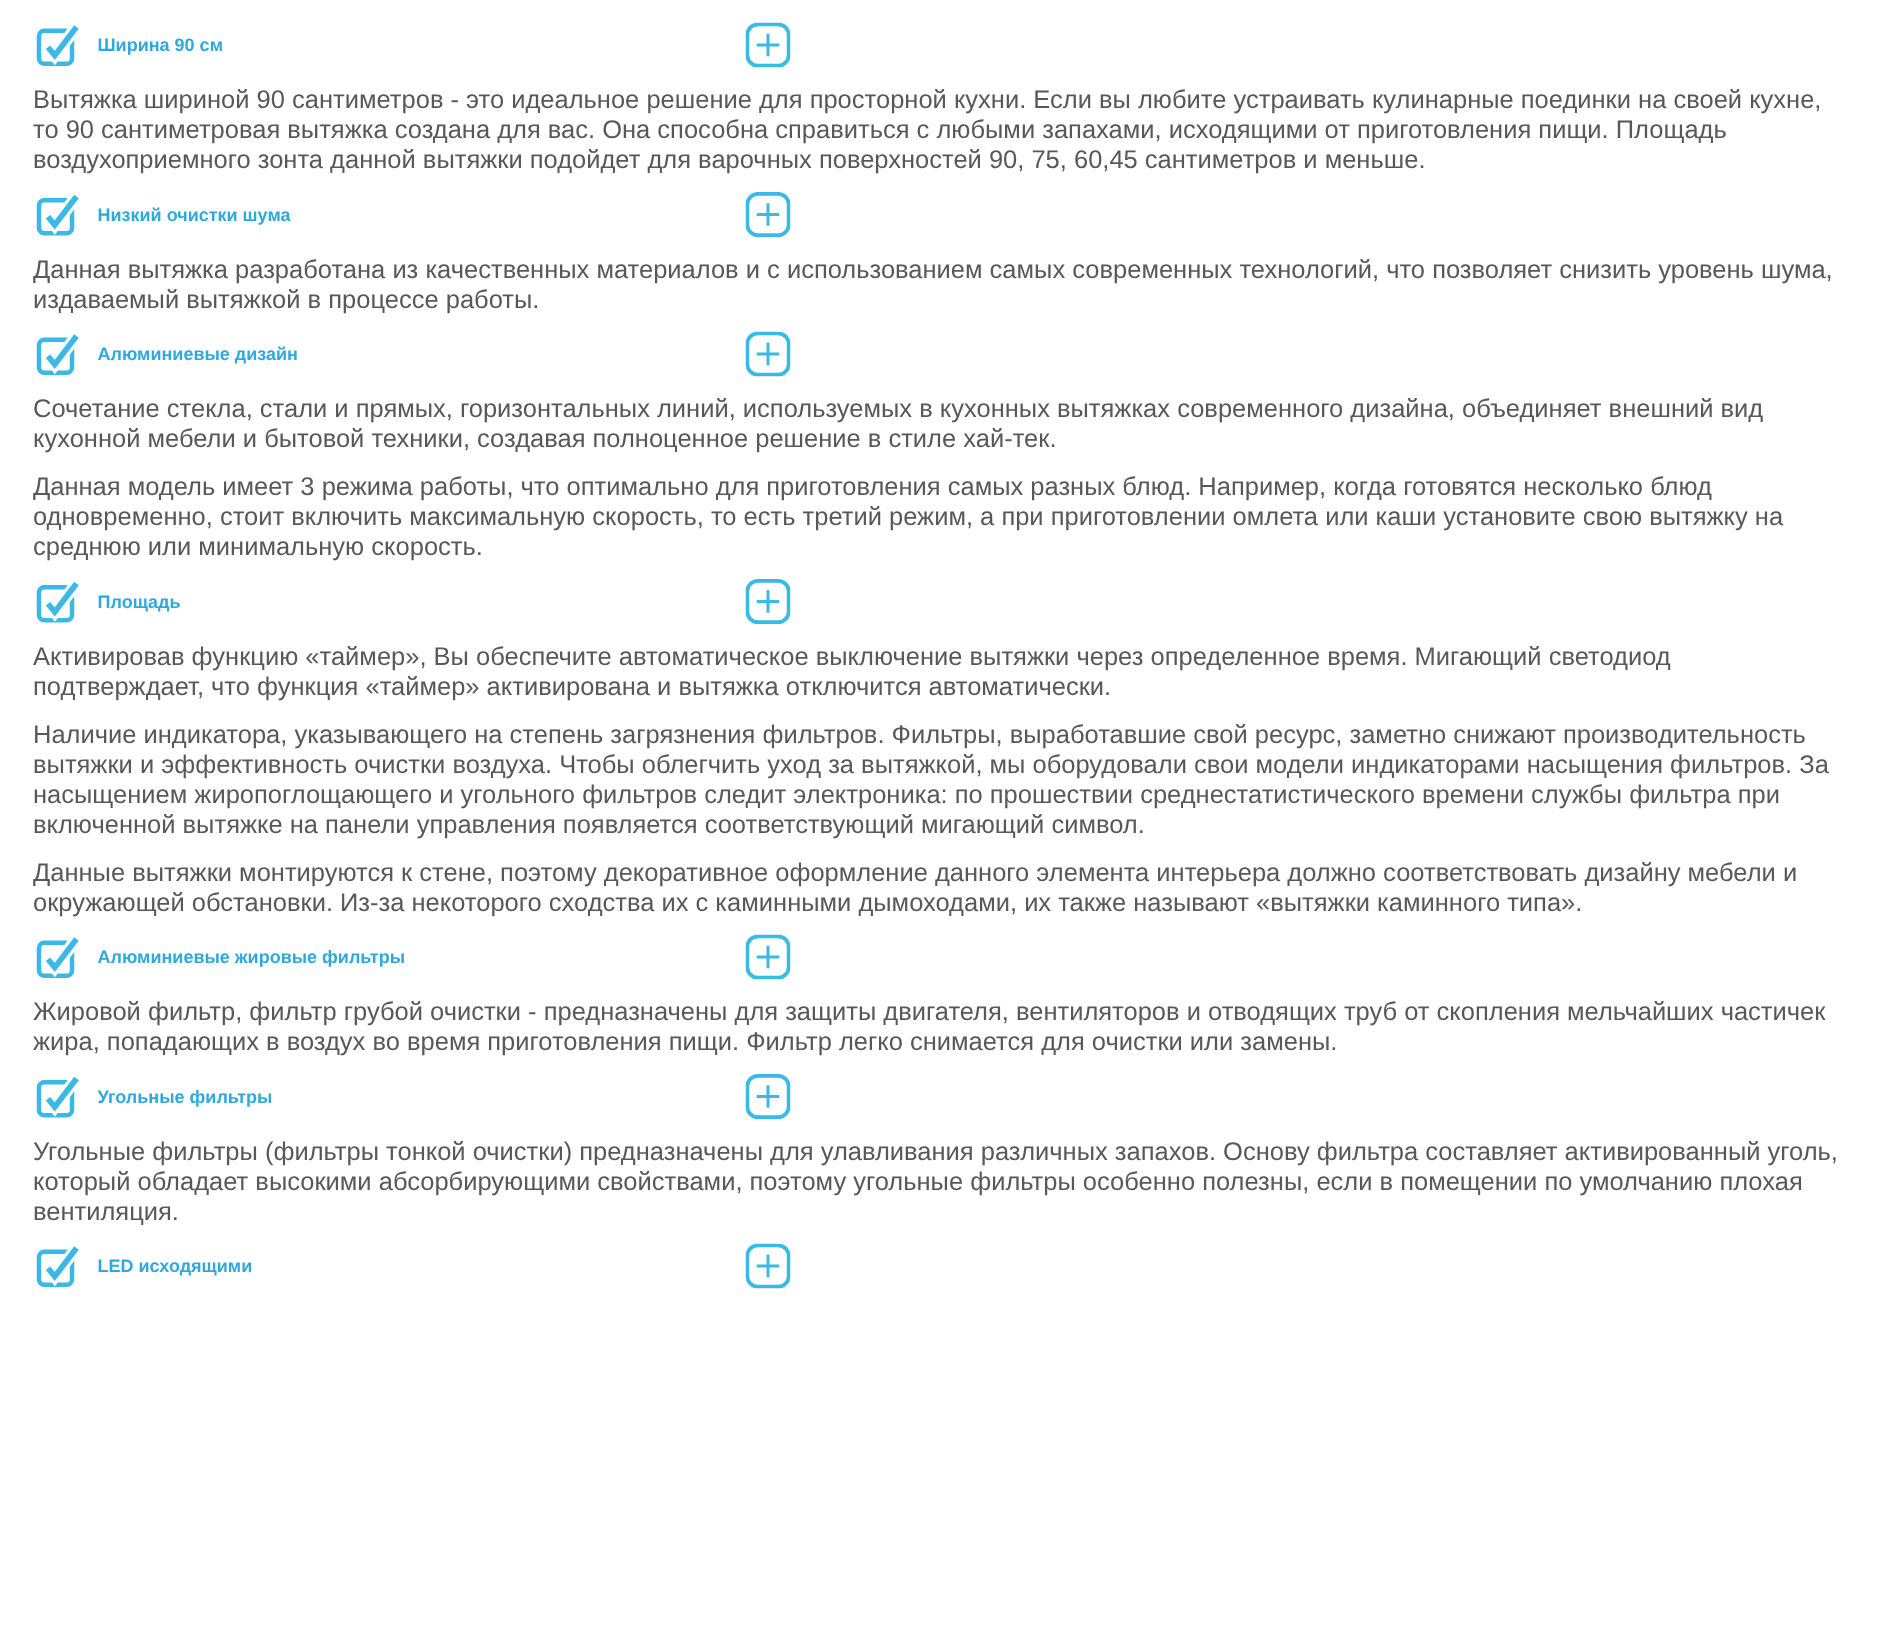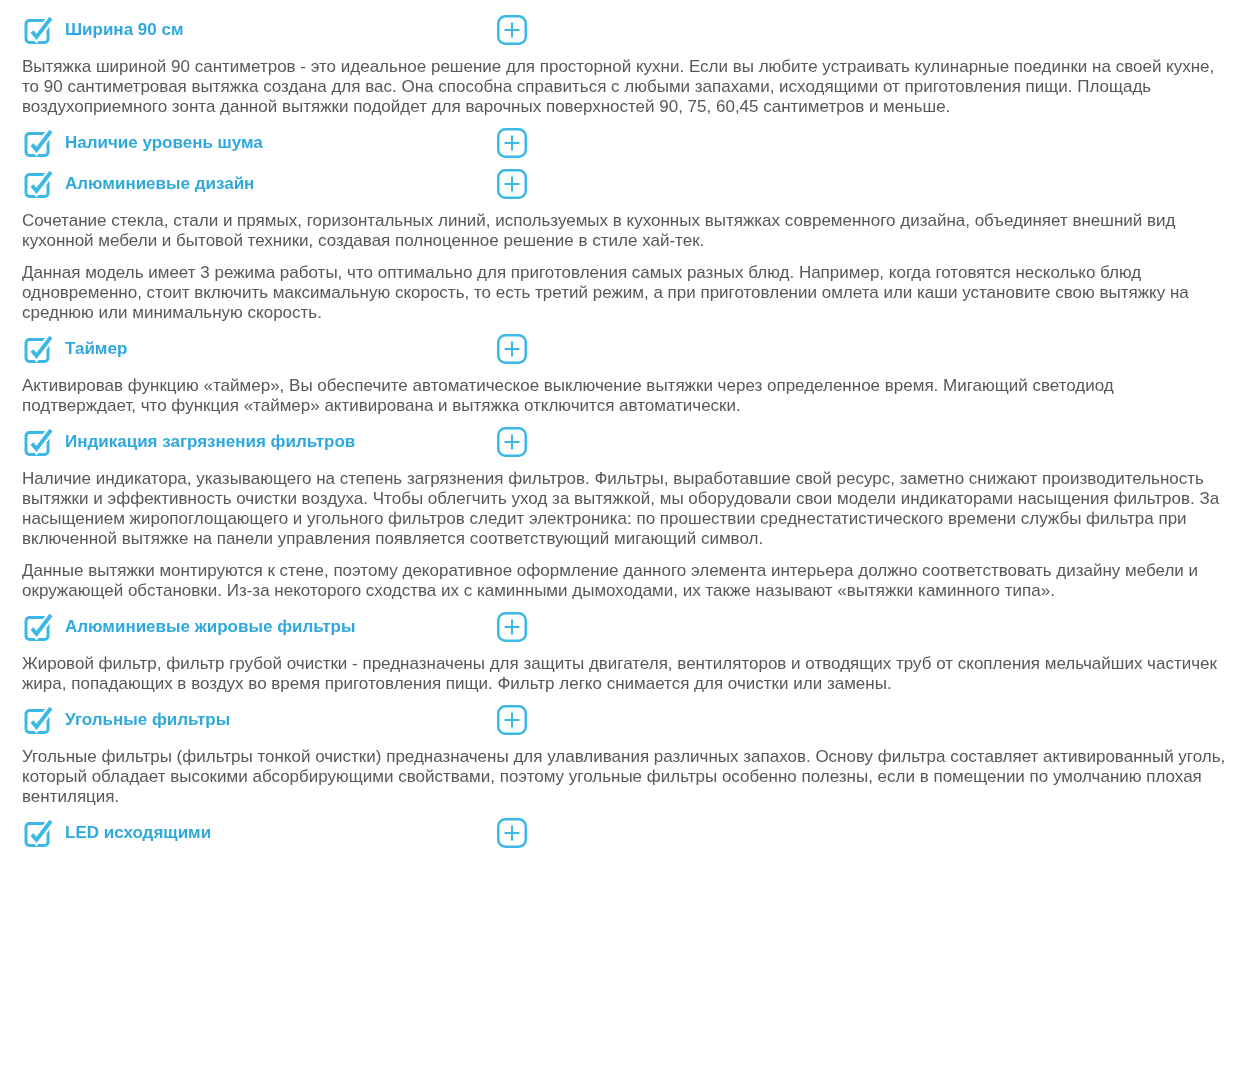--- a/index.html
+++ b/index.html
@@ -35,21 +35,21 @@
     display: inline-block;
     width: 30px;
     height: 30px;
     margin-left: 2px;
     color: var(--accent-icon);
     flex: 0 0 auto;
   }
   .check-icon svg { display: block; }
   .feature-title {
     margin: 0 0 0 11px;
-    font-size: 17px;
+    font-size: 12px;
     line-height: 30px;
     font-weight: bold;
     color: var(--accent-heading);
     white-space: nowrap;
   }
   .expand-btn {
     position: absolute;
     left: 475px;
     top: 0;
     width: 30px;
@@ -97,29 +97,30 @@
 
   <section class="feature">
     <div class="feature-header">
       <span class="check-icon">
         <svg width="30" height="30" viewBox="0 0 30 30" fill="none" xmlns="http://www.w3.org/2000/svg">
           <rect x="2" y="5.5" width="22" height="22" rx="3.5" stroke="currentColor" stroke-width="3"></rect>
           <polyline points="8,16.5 12.5,22 27,3" stroke="#ffffff" stroke-width="8" fill="none"></polyline>
           <polyline points="8,16.5 12.5,22 27,3" stroke="currentColor" stroke-width="3.8" fill="none"></polyline>
         </svg>
       </span>
-      <h3 class="feature-title">Наличие уровень шума</h3>
-      <button class="expand-btn" type="button">
-        <svg width="30" height="30" viewBox="0 0 30 30" fill="none" xmlns="http://www.w3.org/2000/svg">
-          <rect x="1.25" y="1.25" width="27.5" height="27.5" rx="7" stroke="currentColor" stroke-width="2.5"></rect>
-          <line x1="15" y1="7.5" x2="15" y2="22.5" stroke="currentColor" stroke-width="2"></line>
-          <line x1="7.5" y1="15" x2="22.5" y2="15" stroke="currentColor" stroke-width="2"></line>
-        </svg>
-      </button>
-    </div>
+      <h3 class="feature-title">Низкий очистки шума</h3>
+      <button class="expand-btn" type="button">
+        <svg width="30" height="30" viewBox="0 0 30 30" fill="none" xmlns="http://www.w3.org/2000/svg">
+          <rect x="1.25" y="1.25" width="27.5" height="27.5" rx="7" stroke="currentColor" stroke-width="2.5"></rect>
+          <line x1="15" y1="7.5" x2="15" y2="22.5" stroke="currentColor" stroke-width="2"></line>
+          <line x1="7.5" y1="15" x2="22.5" y2="15" stroke="currentColor" stroke-width="2"></line>
+        </svg>
+      </button>
+    </div>
+    <p class="feature-desc">Данная вытяжка разработана из качественных материалов и с использованием самых современных технологий, что позволяет снизить уровень шума, издаваемый вытяжкой в процессе работы.</p>
   </section>
 
   <section class="feature">
     <div class="feature-header">
       <span class="check-icon">
         <svg width="30" height="30" viewBox="0 0 30 30" fill="none" xmlns="http://www.w3.org/2000/svg">
           <rect x="2" y="5.5" width="22" height="22" rx="3.5" stroke="currentColor" stroke-width="3"></rect>
           <polyline points="8,16.5 12.5,22 27,3" stroke="#ffffff" stroke-width="8" fill="none"></polyline>
           <polyline points="8,16.5 12.5,22 27,3" stroke="currentColor" stroke-width="3.8" fill="none"></polyline>
         </svg>
@@ -142,50 +143,33 @@
 
   <section class="feature">
     <div class="feature-header">
       <span class="check-icon">
         <svg width="30" height="30" viewBox="0 0 30 30" fill="none" xmlns="http://www.w3.org/2000/svg">
           <rect x="2" y="5.5" width="22" height="22" rx="3.5" stroke="currentColor" stroke-width="3"></rect>
           <polyline points="8,16.5 12.5,22 27,3" stroke="#ffffff" stroke-width="8" fill="none"></polyline>
           <polyline points="8,16.5 12.5,22 27,3" stroke="currentColor" stroke-width="3.8" fill="none"></polyline>
         </svg>
       </span>
-      <h3 class="feature-title">Таймер</h3>
+      <h3 class="feature-title">Площадь</h3>
       <button class="expand-btn" type="button">
         <svg width="30" height="30" viewBox="0 0 30 30" fill="none" xmlns="http://www.w3.org/2000/svg">
           <rect x="1.25" y="1.25" width="27.5" height="27.5" rx="7" stroke="currentColor" stroke-width="2.5"></rect>
           <line x1="15" y1="7.5" x2="15" y2="22.5" stroke="currentColor" stroke-width="2"></line>
           <line x1="7.5" y1="15" x2="22.5" y2="15" stroke="currentColor" stroke-width="2"></line>
         </svg>
       </button>
     </div>
     <p class="feature-desc">Активировав функцию «таймер», Вы обеспечите автоматическое выключение вытяжки через определенное время. Мигающий светодиод подтверждает, что функция «таймер» активирована и вытяжка отключится автоматически.</p>
   </section>
 
   <section class="feature">
-    <div class="feature-header">
-      <span class="check-icon">
-        <svg width="30" height="30" viewBox="0 0 30 30" fill="none" xmlns="http://www.w3.org/2000/svg">
-          <rect x="2" y="5.5" width="22" height="22" rx="3.5" stroke="currentColor" stroke-width="3"></rect>
-          <polyline points="8,16.5 12.5,22 27,3" stroke="#ffffff" stroke-width="8" fill="none"></polyline>
-          <polyline points="8,16.5 12.5,22 27,3" stroke="currentColor" stroke-width="3.8" fill="none"></polyline>
-        </svg>
-      </span>
-      <h3 class="feature-title">Индикация загрязнения фильтров</h3>
-      <button class="expand-btn" type="button">
-        <svg width="30" height="30" viewBox="0 0 30 30" fill="none" xmlns="http://www.w3.org/2000/svg">
-          <rect x="1.25" y="1.25" width="27.5" height="27.5" rx="7" stroke="currentColor" stroke-width="2.5"></rect>
-          <line x1="15" y1="7.5" x2="15" y2="22.5" stroke="currentColor" stroke-width="2"></line>
-          <line x1="7.5" y1="15" x2="22.5" y2="15" stroke="currentColor" stroke-width="2"></line>
-        </svg>
-      </button>
-    </div>
     <p class="feature-desc">Наличие индикатора, указывающего на степень загрязнения фильтров. Фильтры, выработавшие свой ресурс, заметно снижают производительность вытяжки и эффективность очистки воздуха. Чтобы облегчить уход за вытяжкой, мы оборудовали свои модели индикаторами насыщения фильтров. За насыщением жиропоглощающего и угольного фильтров следит электроника: по прошествии среднестатистического времени службы фильтра при включенной вытяжке на панели управления появляется соответствующий мигающий символ.</p>
   </section>
 
   <section class="feature">
     <p class="feature-desc">Данные вытяжки монтируются к стене, поэтому декоративное оформление данного элемента интерьера должно соответствовать дизайну мебели и окружающей обстановки. Из-за некоторого сходства их с каминными дымоходами, их также называют «вытяжки каминного типа».</p>
   </section>
 
   <section class="feature">
     <div class="feature-header">
       <span class="check-icon">

